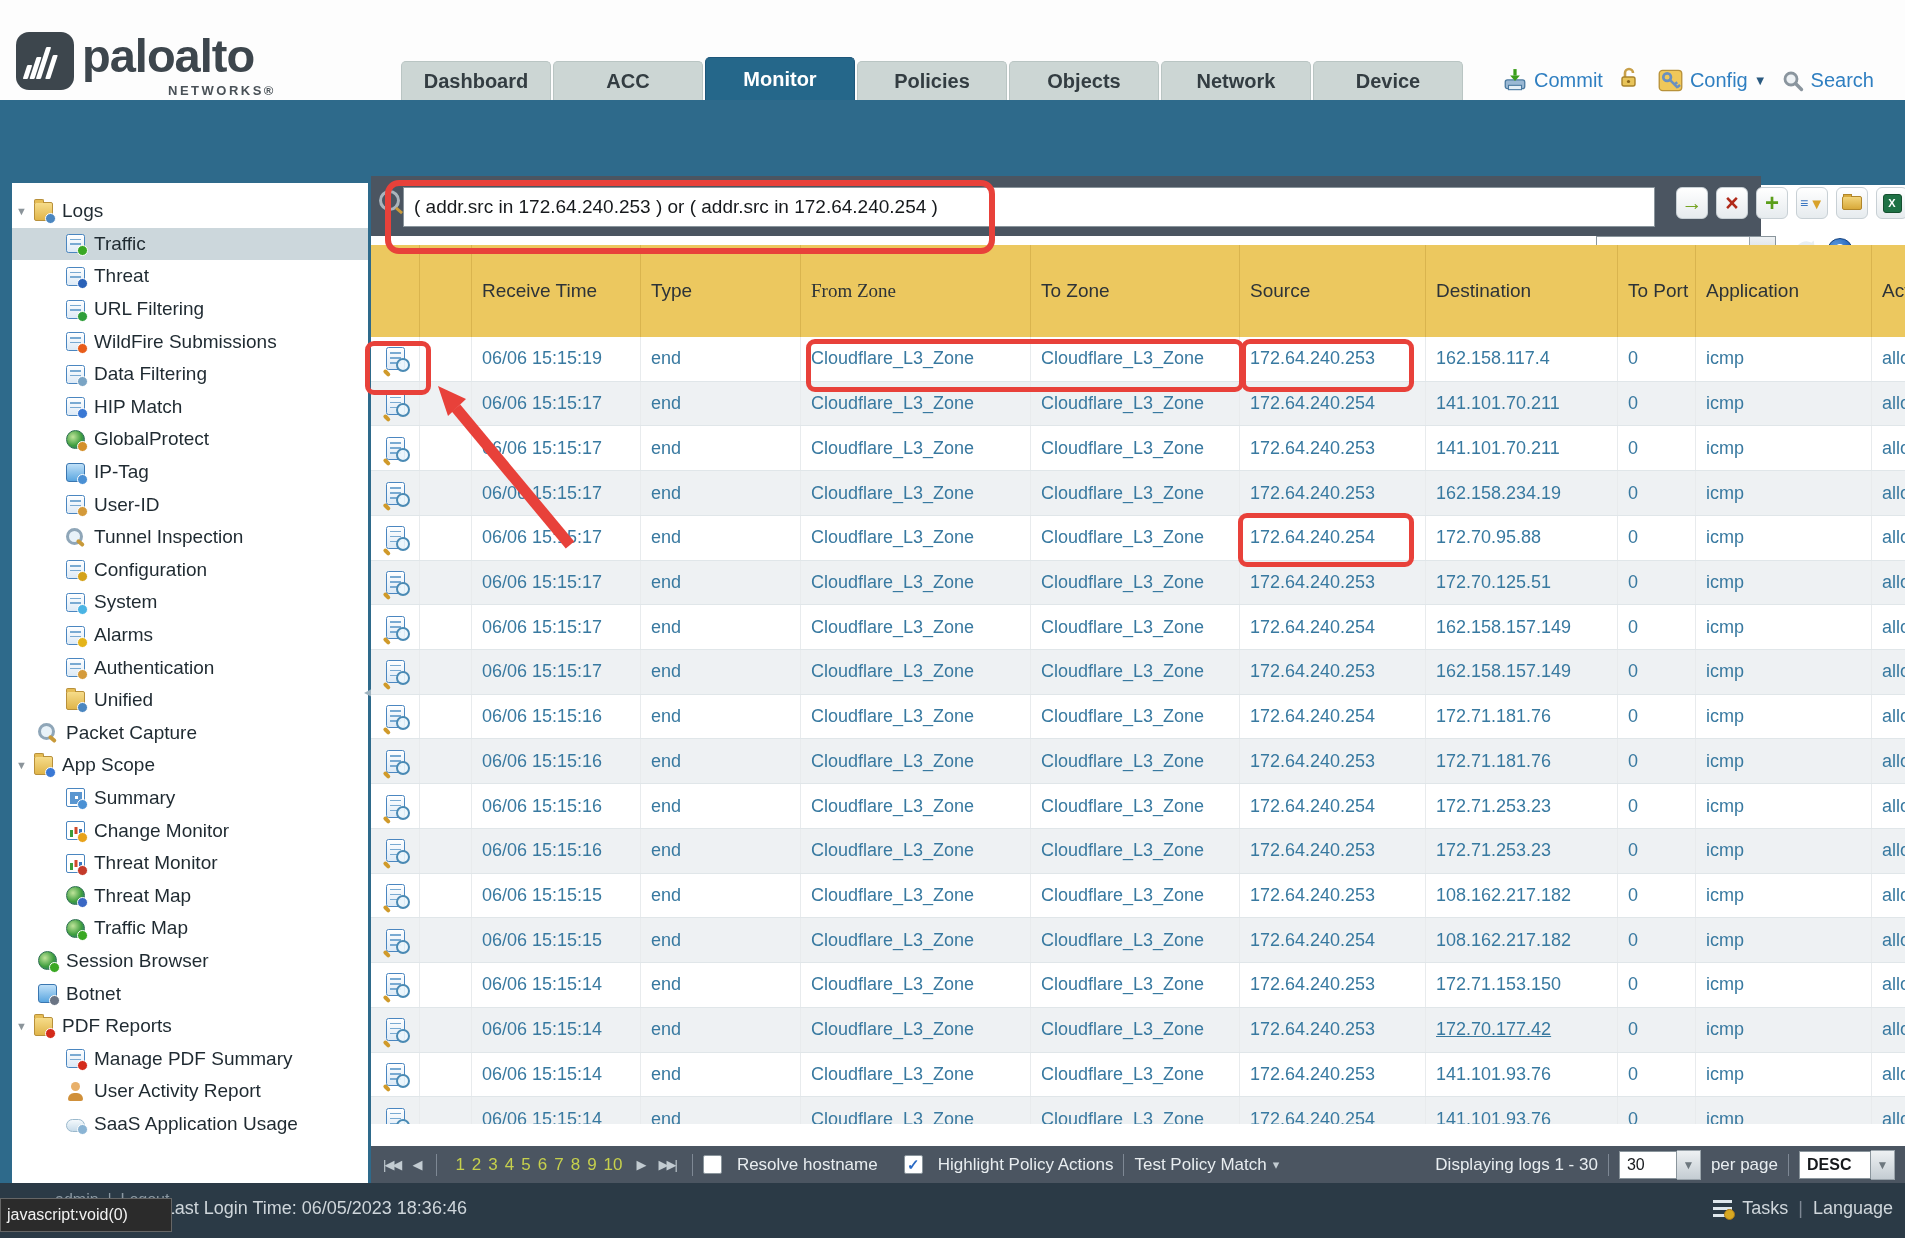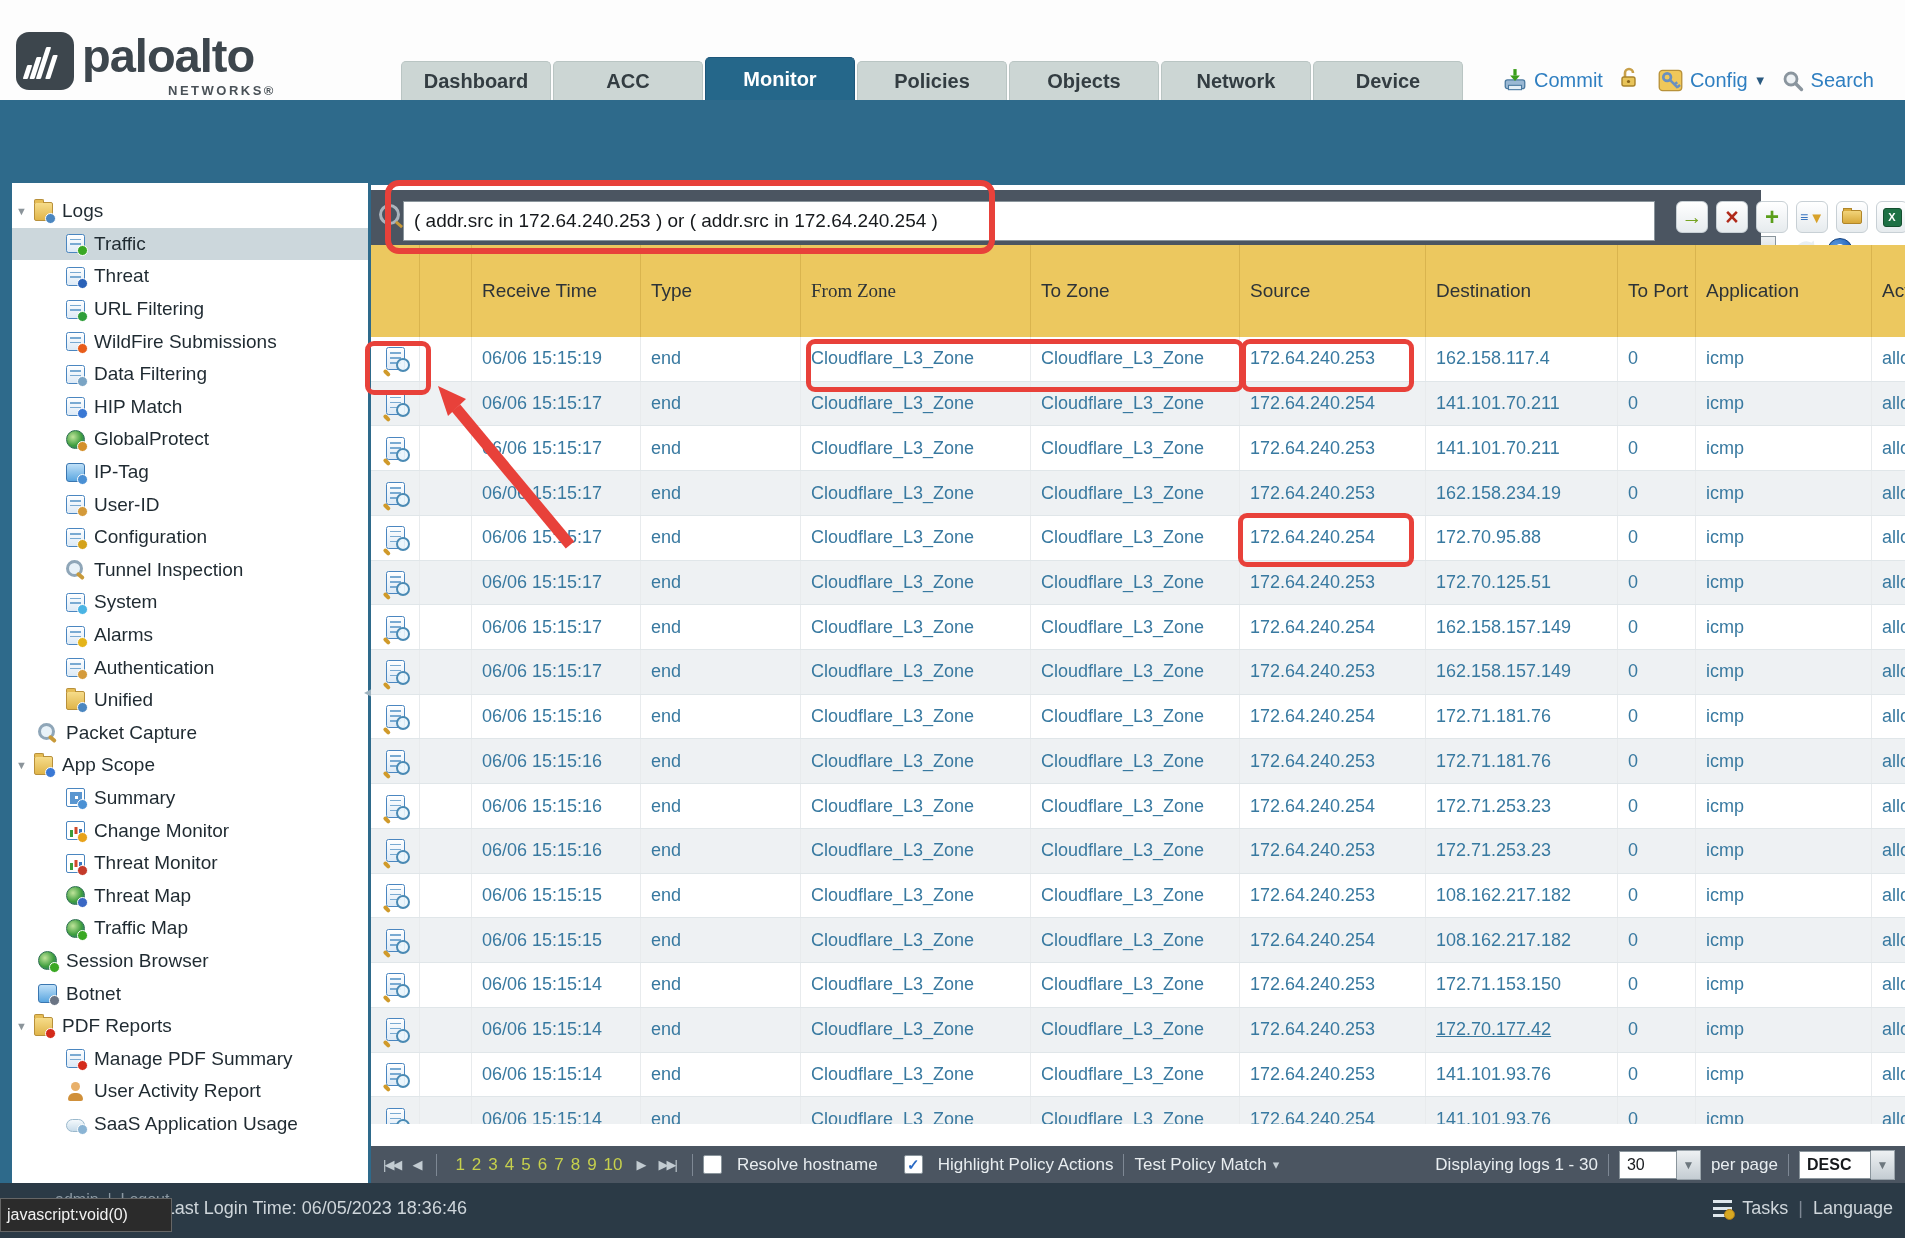--- a/index.html
+++ b/index.html
@@ -73,21 +73,21 @@
      background:repeating-linear-gradient(90deg,#5a96d0 0 4.5px,transparent 4.5px 7.5px),
                 repeating-linear-gradient(#5a96d0 0 4.5px,transparent 4.5px 7.5px);}
   .ic.chart{background:#fff;border:1.5px solid #4a86c0;border-radius:2px;}
   .ic.chart::before{content:"";position:absolute;left:3px;bottom:2px;width:3px;height:7px;background:#3a9e3a;
                     box-shadow:4.5px -3px 0 #d04a2a,9px -1px 0 #3a76c0;}
   .ic.person::before{content:"";position:absolute;top:0;left:5px;width:9px;height:9px;background:#e8b06a;border-radius:50%;}
   .ic.person::after{width:15px;height:8px;border-radius:6px 6px 2px 2px;border:none;background:#d0903a;left:2px;bottom:0;right:auto;}
   .ic.cloud{background:linear-gradient(#f4f9fc,#c8dcea);border:1px solid #9ab8cc;border-radius:9px;margin-top:4px;height:13px;}
 
   
-  .frow{position:absolute;left:371px;top:190px;width:1390px;height:60px;background:var(--barbg);}
+  .frow{position:absolute;left:371px;top:176px;width:1390px;height:60px;background:var(--barbg);}
   .fmag{position:absolute;left:8px;top:14px;width:15px;height:15px;border:3px solid #aab4bc;border-radius:50%;}
   .fmag::after{content:"";position:absolute;right:-6px;bottom:-4px;width:8px;height:3px;background:#c89a3a;transform:rotate(40deg);}
   .finput{position:absolute;left:32px;top:11px;width:1252px;height:40px;background:#fff;border:1px solid #8a959c;
           font-family:"Liberation Sans",sans-serif;font-size:19px;color:#16191c;padding:0 10px;box-sizing:border-box;}
   .fbtns{position:absolute;left:1305px;top:11px;display:flex;gap:8px;}
   .fbtn{width:30px;height:30px;background:linear-gradient(#fff,#e6ebee);border:1px solid #c8d0d5;border-radius:6px;
         display:flex;align-items:center;justify-content:center;font-weight:700;cursor:pointer;}
   .fbtn.arrow{color:#76a422;font-size:21px;}
   .fbtn.red{color:#b02a1a;font-size:23px;}
   .fbtn.plus{color:#5a9e1a;font-size:24px;}
@@ -269,26 +269,26 @@
         </div>
         <div class="titem lv1">
           <span class="ic pc" style="--b: #4a90d4;"></span>
           <span class="lbl">IP-Tag</span>
         </div>
         <div class="titem lv1">
           <span class="ic doc" style="--b: #d49a3a;"></span>
           <span class="lbl">User-ID</span>
         </div>
         <div class="titem lv1">
+          <span class="ic mag" style="--b: #8aa4b4;"></span>
+          <span class="lbl">Tunnel Inspection</span>
+        </div>
+        <div class="titem lv1">
           <span class="ic doc" style="--b: #d4a21a;"></span>
           <span class="lbl">Configuration</span>
-        </div>
-        <div class="titem lv1">
-          <span class="ic mag" style="--b: #8aa4b4;"></span>
-          <span class="lbl">Tunnel Inspection</span>
         </div>
         <div class="titem lv1">
           <span class="ic doc" style="--b: #4ab4e4;"></span>
           <span class="lbl">System</span>
         </div>
         <div class="titem lv1">
           <span class="ic doc" style="--b: #e4b41a;"></span>
           <span class="lbl">Alarms</span>
         </div>
         <div class="titem lv1">

